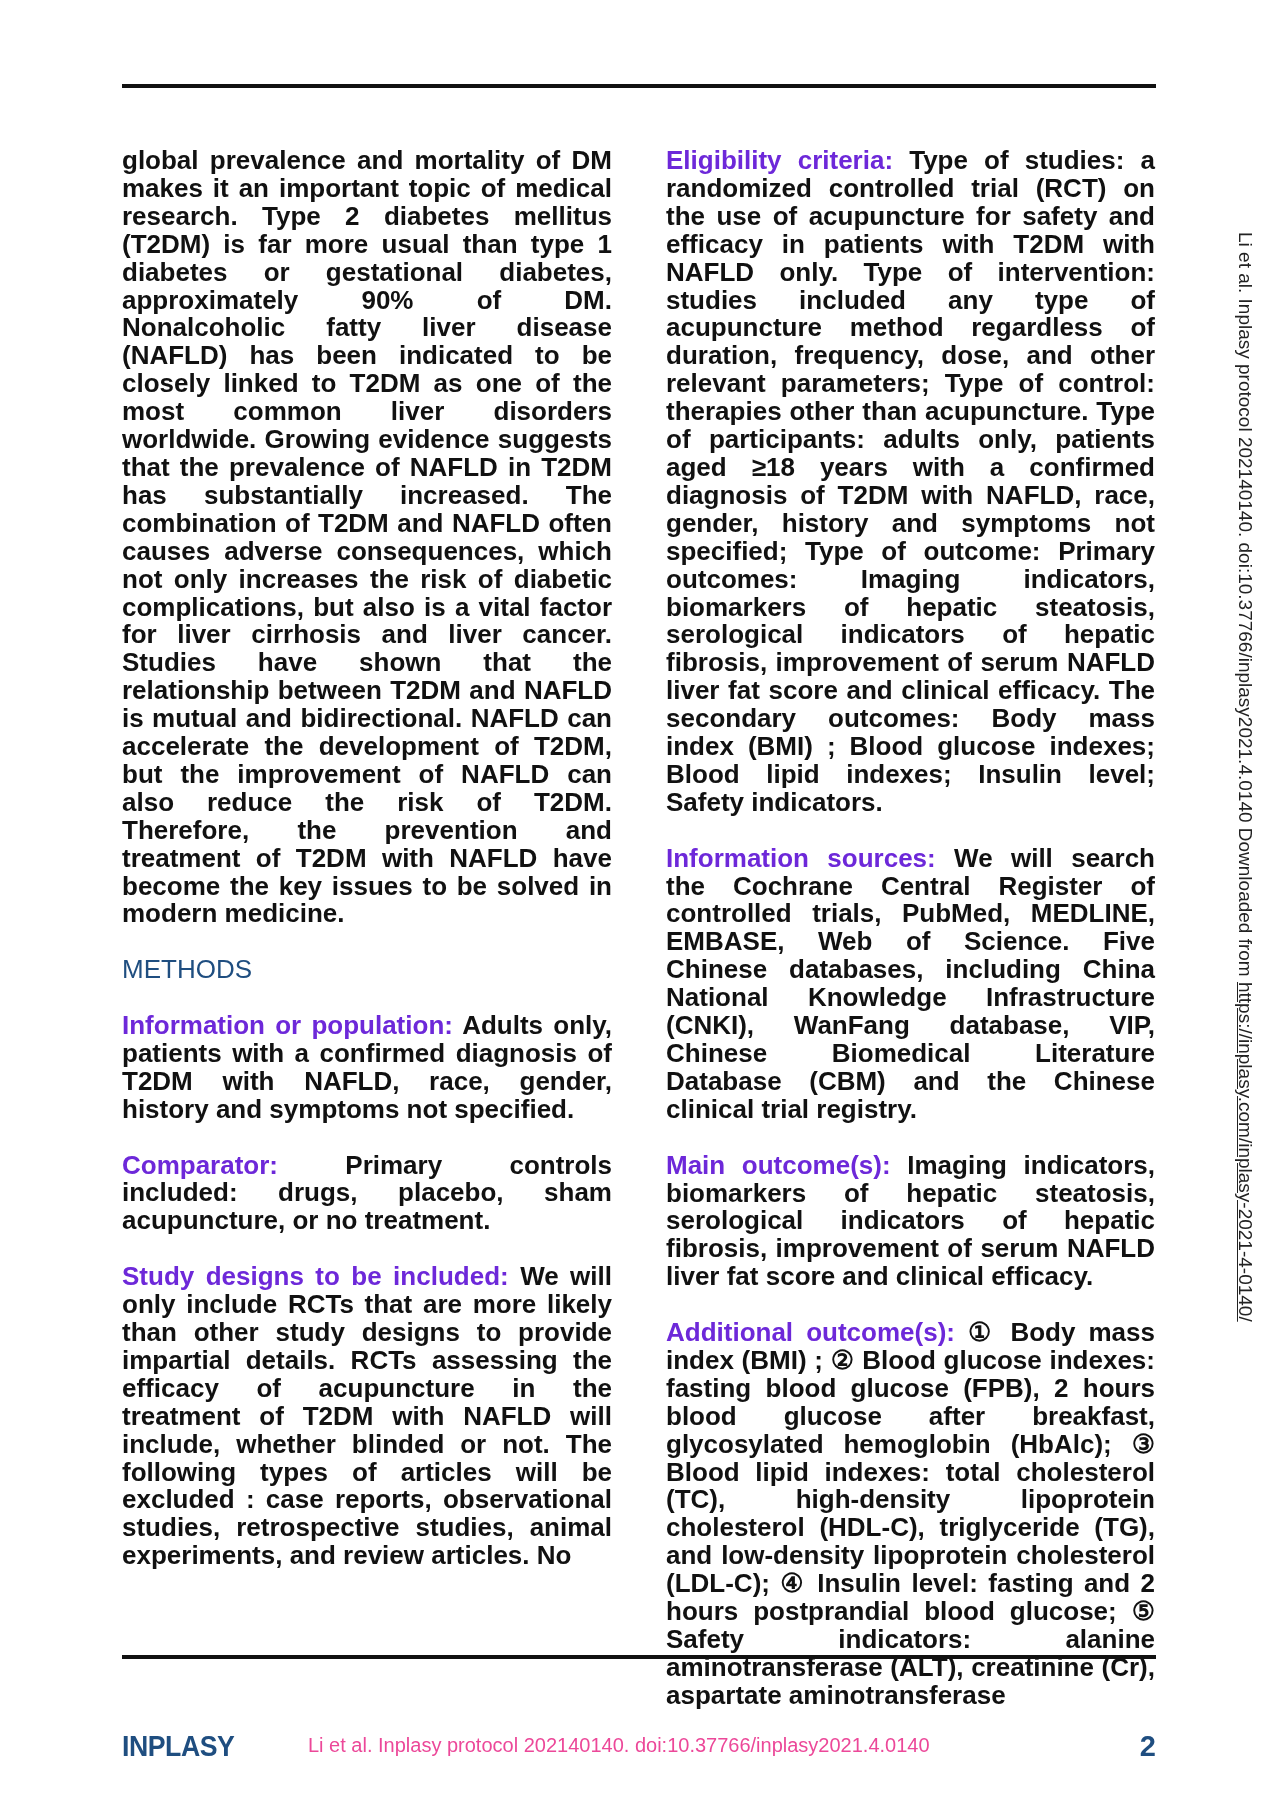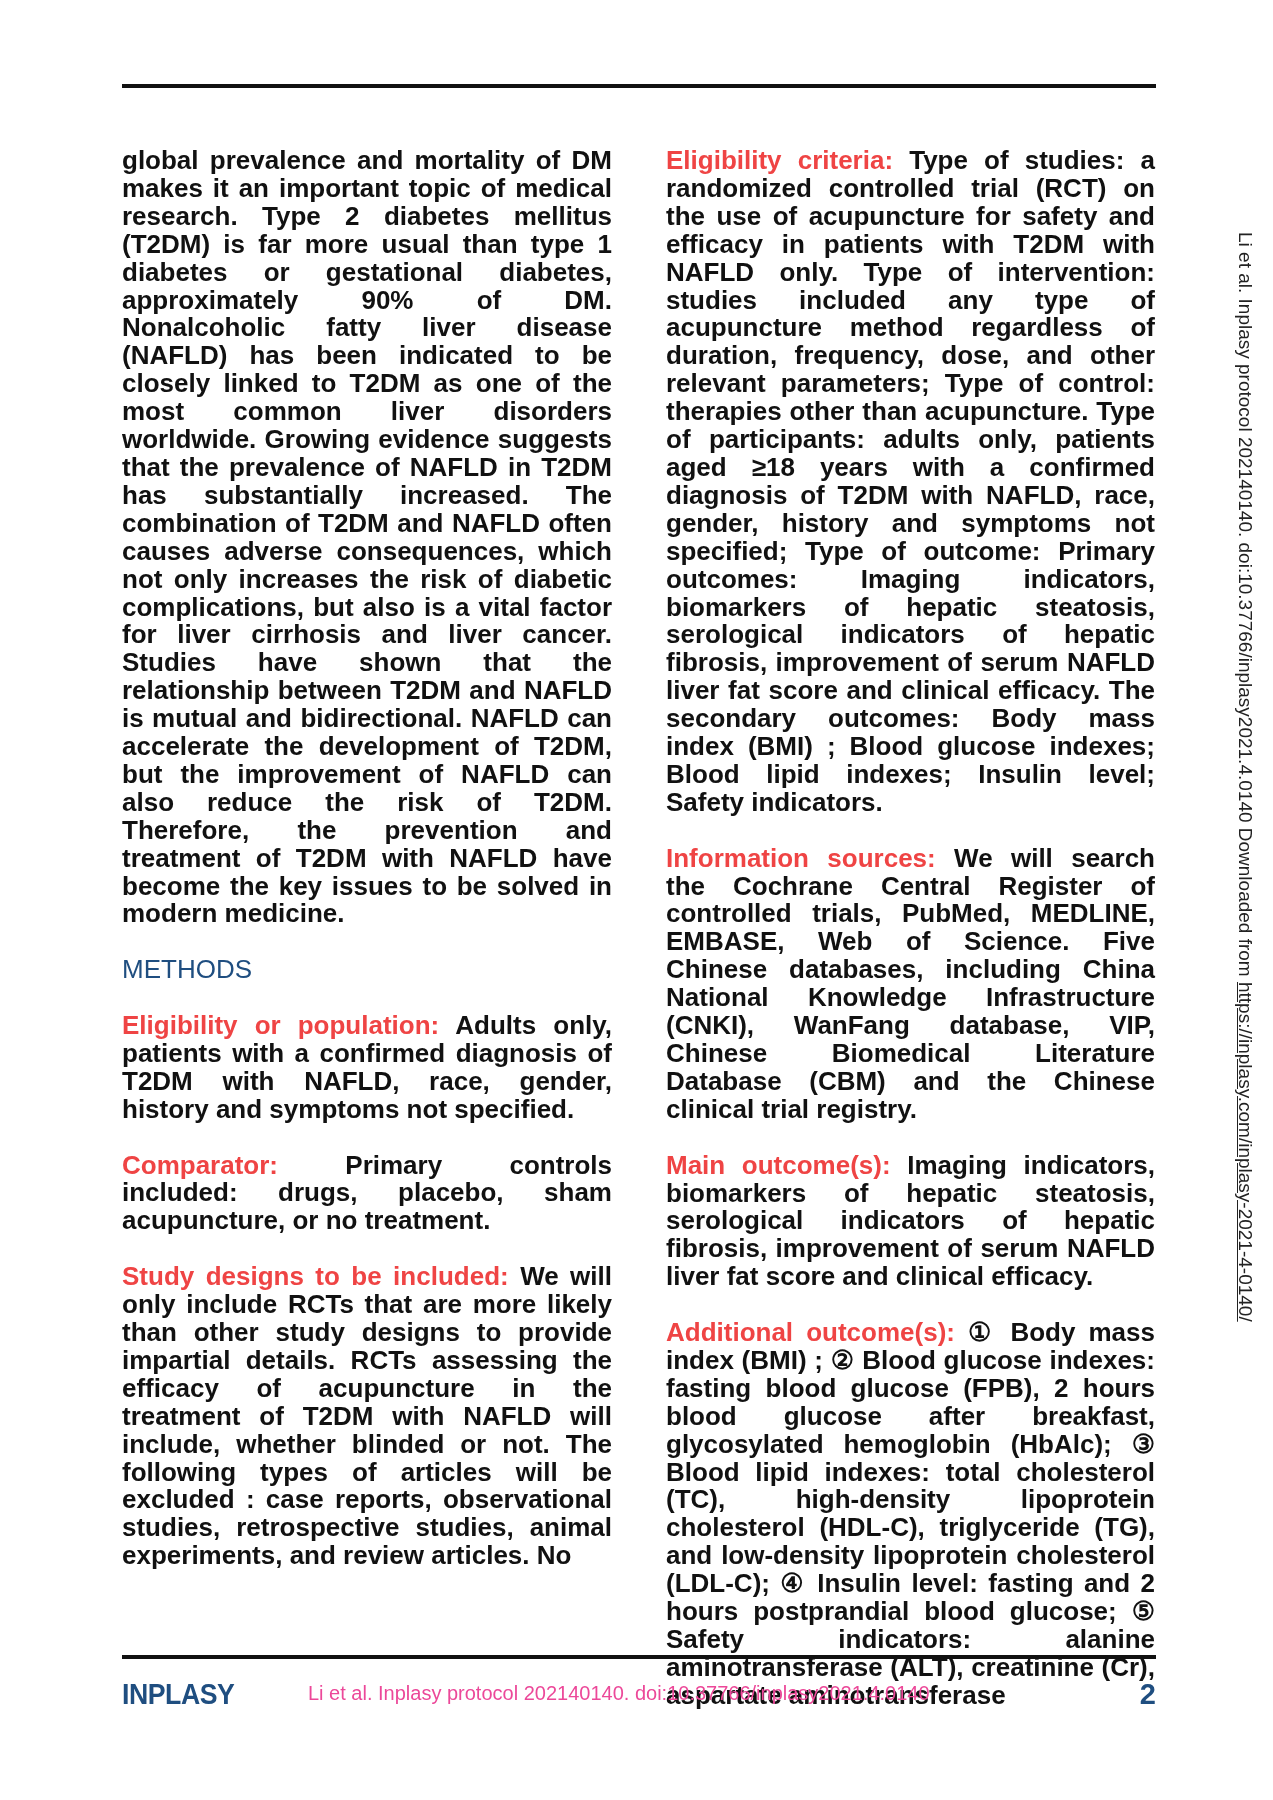--- a/index.html
+++ b/index.html
@@ -6,42 +6,42 @@
   body { width: 1273px; height: 1800px; position: relative; overflow: hidden;
          font-family: "Liberation Sans", sans-serif; color: #111111; }
   .rule { position: absolute; left: 122px; width: 1034px; height: 4px; background: #111111; }
   .rule.top { top: 84px; }
   .rule.bottom { top: 1655px; }
   .col { position: absolute; top: 120px; font-size: 26px; line-height: 27.9px;
          font-weight: bold; text-align: justify; margin-top: 27px; }
   .col.left { left: 122px; width: 490px; }
   .col.right { left: 666px; width: 489px; }
   .col p { margin: 0 0 27.9px 0; }
-  .label { color: #ef4444; }
+  .label { color: #6d28d9; }
   .heading { color: #1f4e80; font-weight: normal; margin: 0 0 27.9px 0; }
   .side { position: absolute; left: 1228px; top: 232px; width: 40px; height: 1280px; }
   .side-text { position: absolute; left: 0; top: 0; transform-origin: 0 0;
                transform: translate(28px, 0) rotate(90deg); white-space: nowrap;
                font-size: 19px; color: #222222; font-weight: normal; }
   .side-text .link { text-decoration: underline; }
-  .footer { position: absolute; top: 1678px; left: 122px; width: 1034px; height: 40px; }
+  .footer { position: absolute; top: 1730px; left: 122px; width: 1034px; height: 40px; }
   .brand { position: absolute; left: 0; top: 0; font-size: 29px; font-weight: bold;
            color: #1f4e80; letter-spacing: -0.5px; transform: scaleX(0.92); transform-origin: 0 50%; }
   .cite { position: absolute; left: 186px; top: 4px; font-size: 20px; color: #ec4899; }
   .pageno { position: absolute; right: 0; top: 0; font-size: 29px; font-weight: bold; color: #1f4e80; }
 </style>
 </head>
 <body>
 
 <div class="rule top"></div>
 
 <div class="col left">
   <p>global prevalence and mortality of DM makes it an important topic of medical research. Type 2 diabetes mellitus (T2DM) is far more usual than type 1 diabetes or gestational diabetes, approximately 90% of DM. Nonalcoholic fatty liver disease (NAFLD) has been indicated to be closely linked to T2DM as one of the most common liver disorders worldwide. Growing evidence suggests that the prevalence of NAFLD in T2DM has substantially increased. The combination of T2DM and NAFLD often causes adverse consequences, which not only increases the risk of diabetic complications, but also is a vital factor for liver cirrhosis and liver cancer. Studies have shown that the relationship between T2DM and NAFLD is mutual and bidirectional. NAFLD can accelerate the development of T2DM, but the improvement of NAFLD can also reduce the risk of T2DM. Therefore, the prevention and treatment of T2DM with NAFLD have become the key issues to be solved in modern medicine.</p>
   <p class="heading">METHODS</p>
-  <p><span class="label">Eligibility or population:</span><span> Adults only, patients with a confirmed diagnosis of T2DM with NAFLD, race, gender, history and symptoms not specified.</span></p>
+  <p><span class="label">Information or population:</span><span> Adults only, patients with a confirmed diagnosis of T2DM with NAFLD, race, gender, history and symptoms not specified.</span></p>
   <p><span class="label">Comparator:</span><span> Primary controls included: drugs, placebo, sham acupuncture, or no treatment.</span></p>
   <p><span class="label">Study designs to be included:</span><span> We will only include RCTs that are more likely than other study designs to provide impartial details. RCTs assessing the efficacy of acupuncture in the treatment of T2DM with NAFLD will include, whether blinded or not. The following types of articles will be excluded : case reports, observational studies, retrospective studies, animal experiments, and review articles. No</span></p>
 </div>
 
 <div class="col right">
   <p><span class="label">Eligibility criteria:</span><span> Type of studies: a randomized controlled trial (RCT) on the use of acupuncture for safety and efficacy in patients with T2DM with NAFLD only. Type of intervention: studies included any type of acupuncture method regardless of duration, frequency, dose, and other relevant parameters; Type of control: therapies other than acupuncture. Type of participants: adults only, patients aged ≥18 years with a confirmed diagnosis of T2DM with NAFLD, race, gender, history and symptoms not specified; Type of outcome: Primary outcomes: Imaging indicators, biomarkers of hepatic steatosis, serological indicators of hepatic fibrosis, improvement of serum NAFLD liver fat score and clinical efficacy. The secondary outcomes: Body mass index (BMI) ; Blood glucose indexes; Blood lipid indexes; Insulin level; Safety indicators.</span></p>
   <p><span class="label">Information sources:</span><span> We will search the Cochrane Central Register of controlled trials, PubMed, MEDLINE, EMBASE, Web of Science. Five Chinese databases, including China National Knowledge Infrastructure (CNKI), WanFang database, VIP, Chinese Biomedical Literature Database (CBM) and the Chinese clinical trial registry.</span></p>
   <p><span class="label">Main outcome(s):</span><span> Imaging indicators, biomarkers of hepatic steatosis, serological indicators of hepatic fibrosis, improvement of serum NAFLD liver fat score and clinical efficacy.</span></p>
   <p><span class="label">Additional outcome(s):</span><span> ① Body mass index (BMI) ; ② Blood glucose indexes: fasting blood glucose (FPB), 2 hours blood glucose after breakfast, glycosylated hemoglobin (HbAlc); ③ Blood lipid indexes: total cholesterol (TC), high-density lipoprotein cholesterol (HDL-C), triglyceride (TG), and low-density lipoprotein cholesterol (LDL-C); ④ Insulin level: fasting and 2 hours postprandial blood glucose; ⑤ Safety indicators: alanine aminotransferase (ALT), creatinine (Cr), aspartate aminotransferase</span></p>
 </div>

